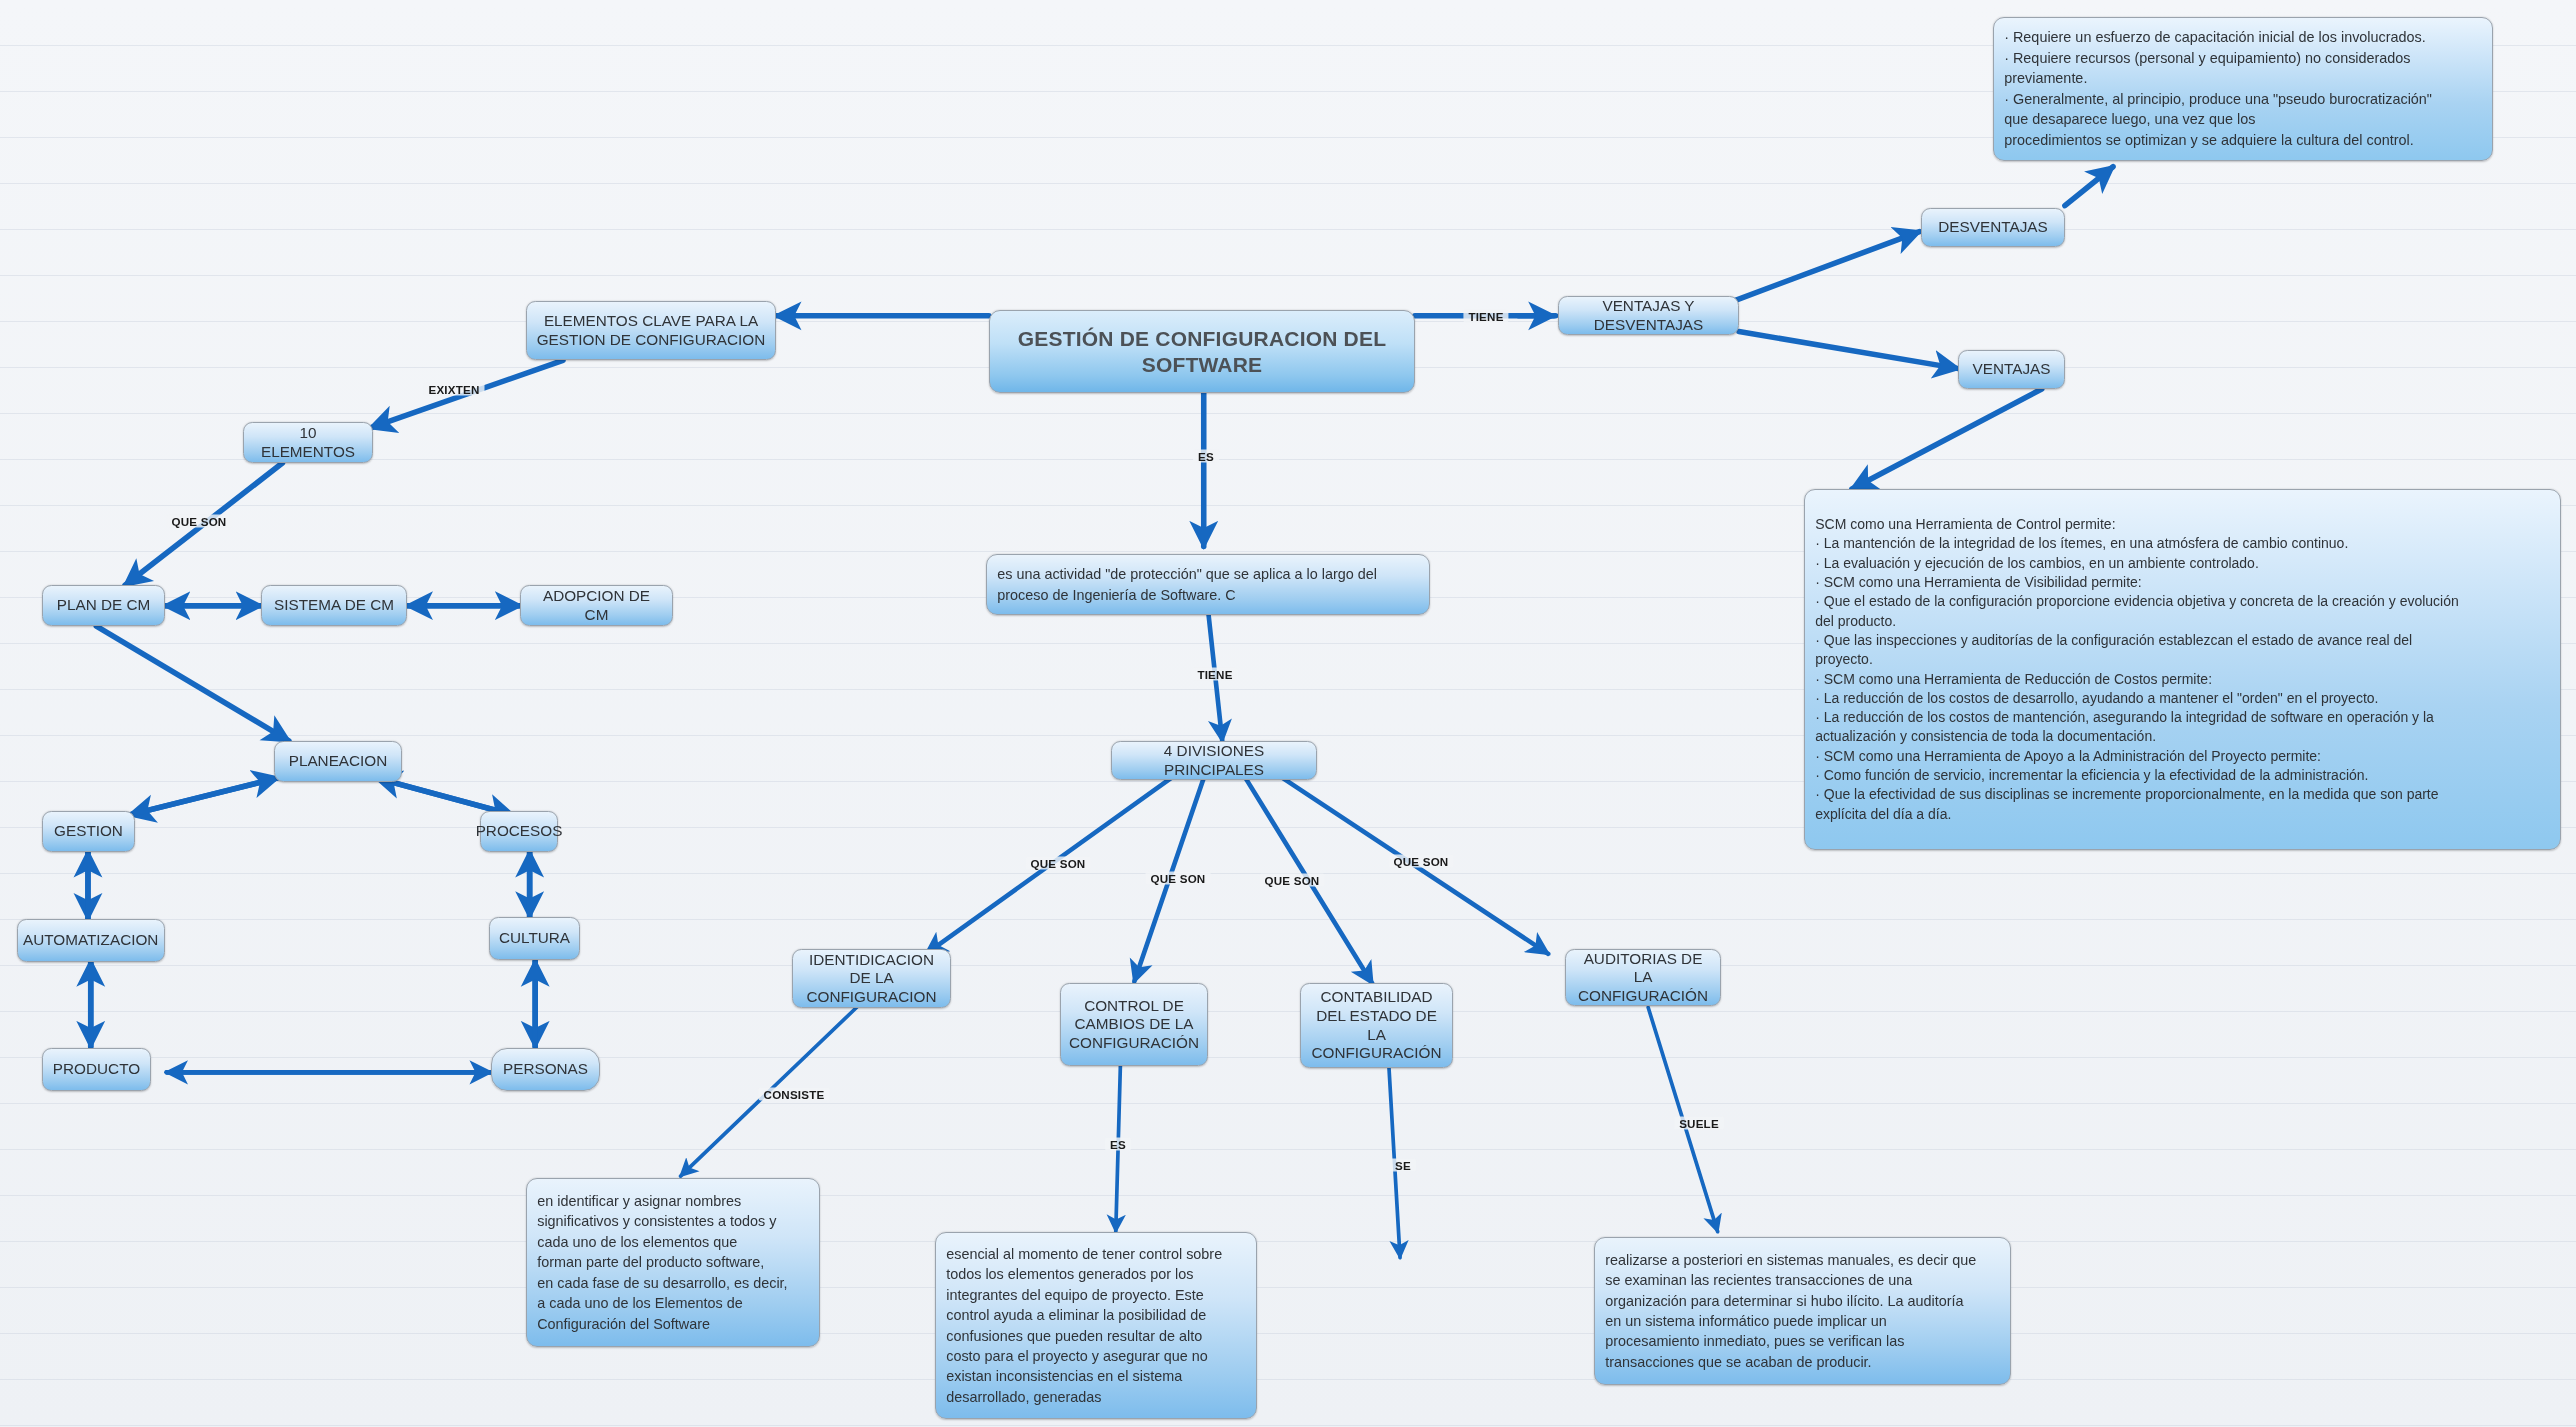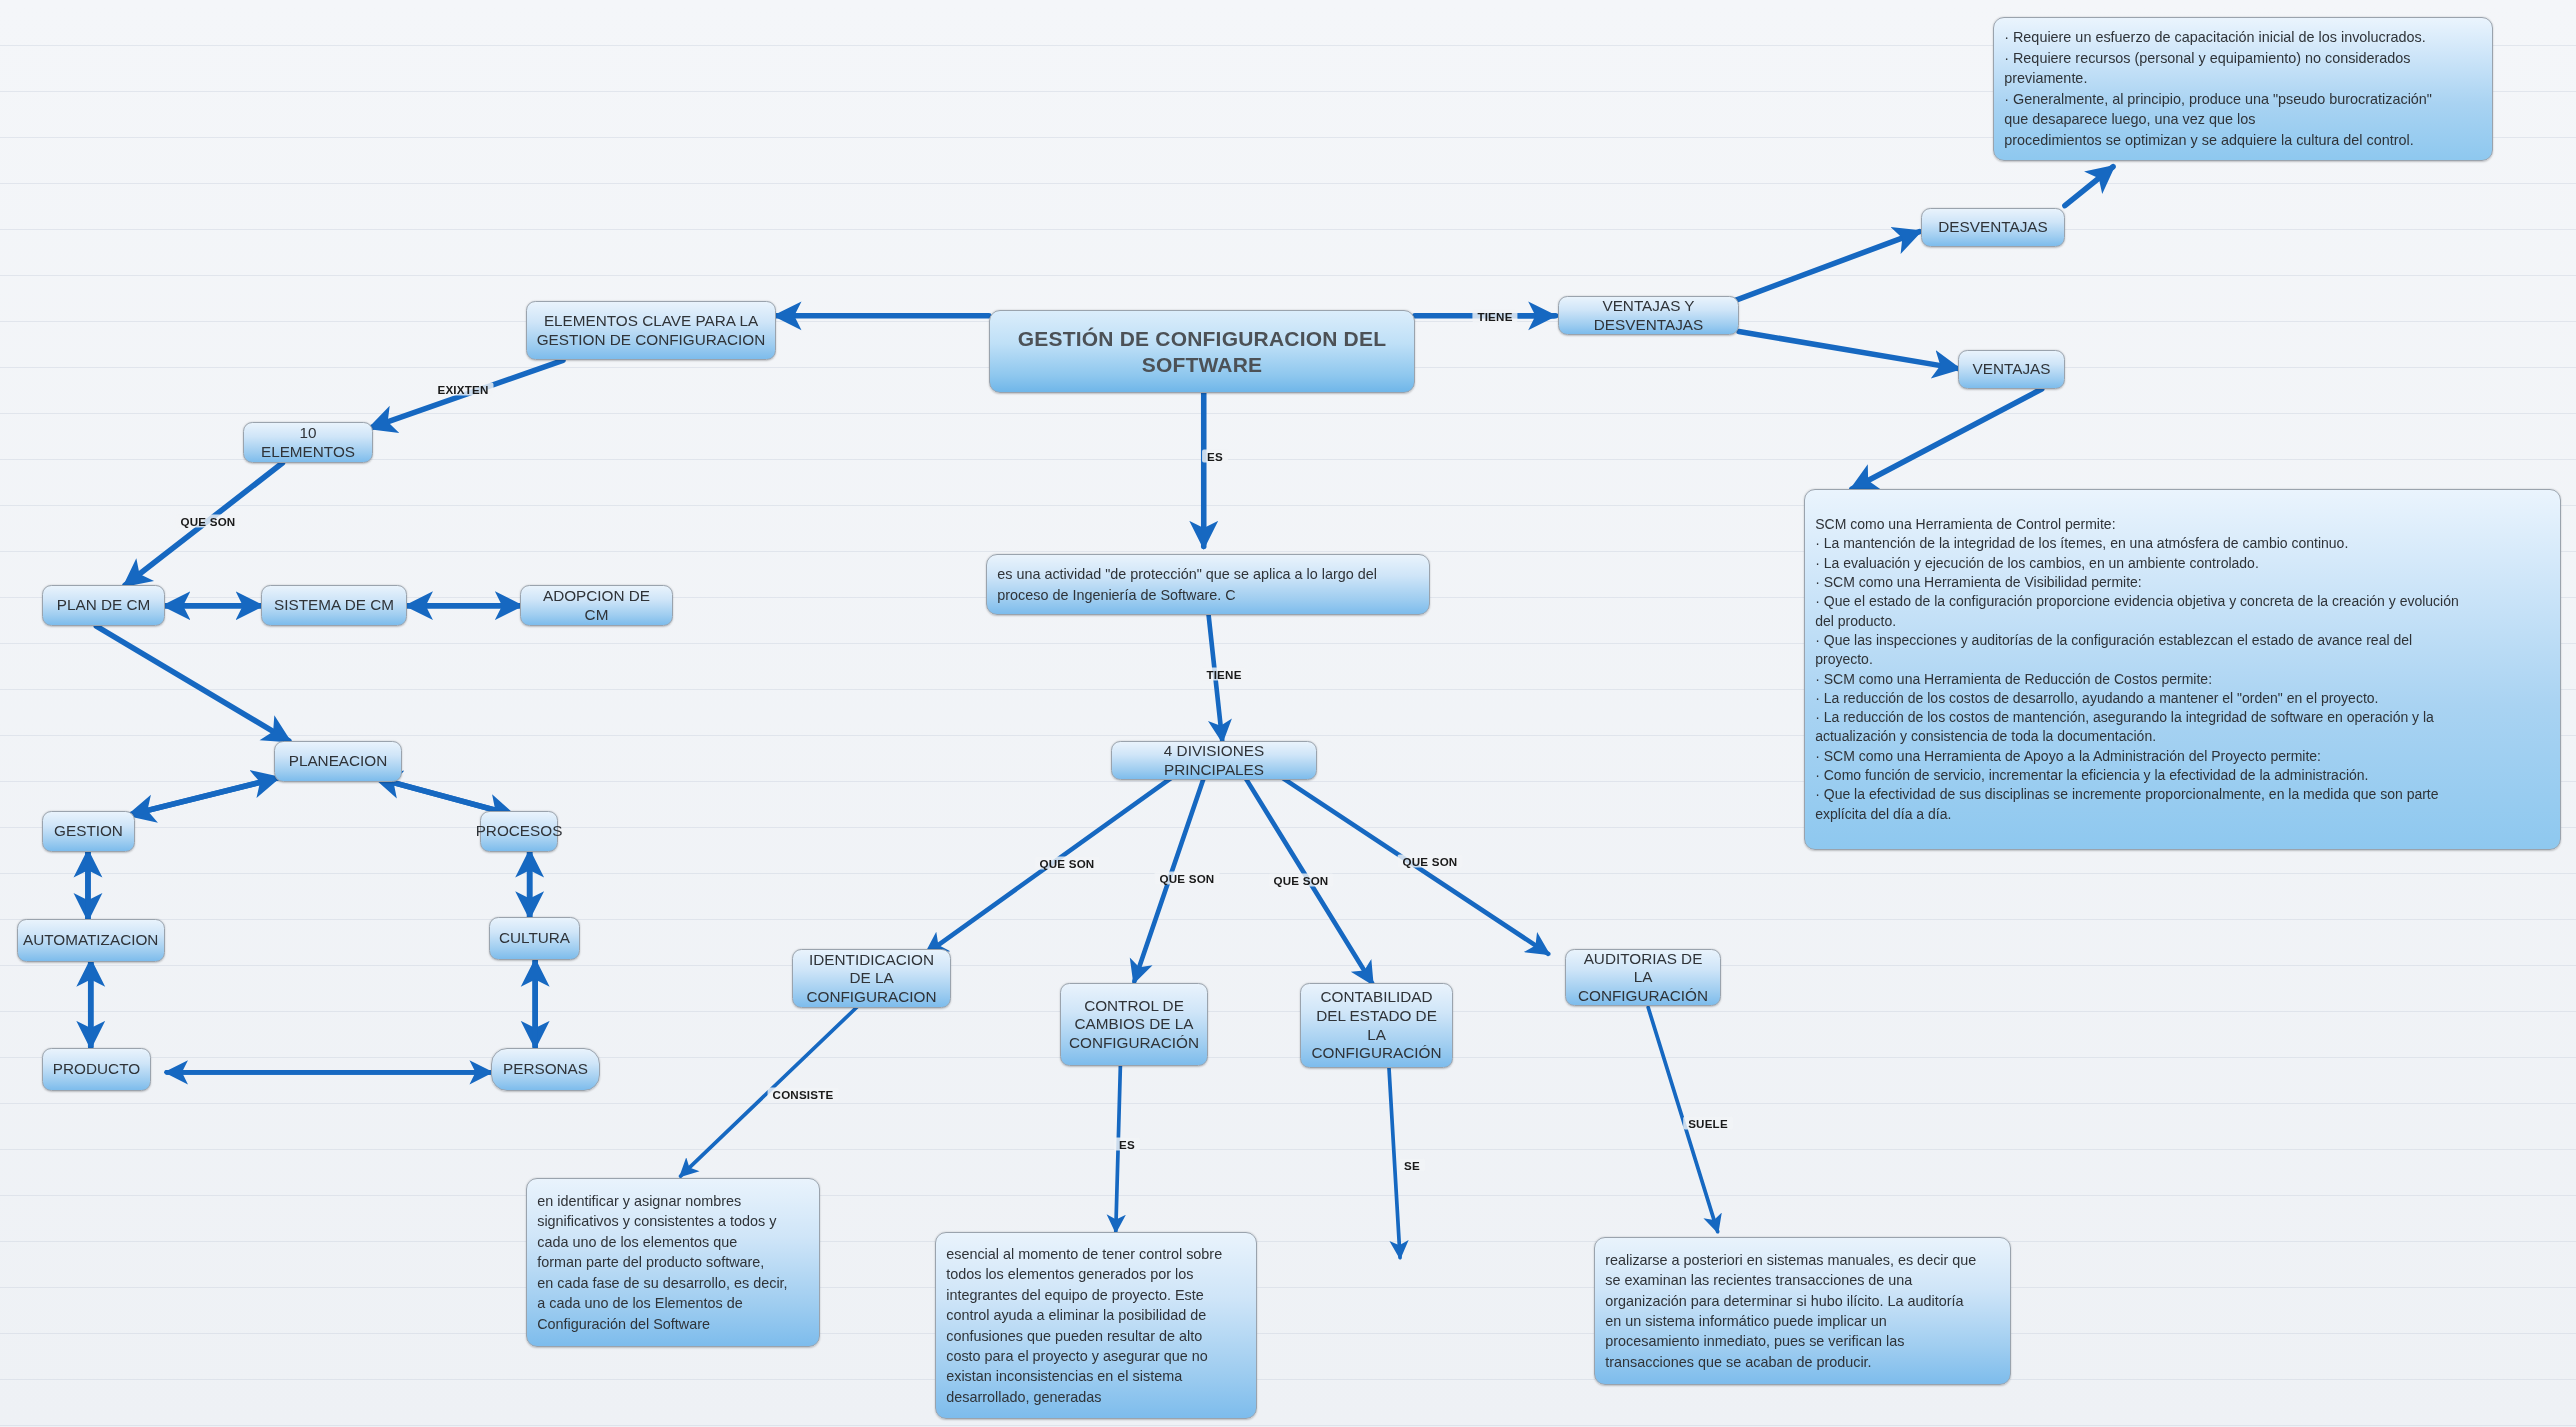--- a/index.html
+++ b/index.html
@@ -76,21 +76,20 @@
     font-family: "Liberation Sans", sans-serif;
     font-size: 11.6px;
     font-weight: bold;
     color: #1a1a1a;
     letter-spacing: 0.2px;
     white-space: nowrap;
     transform: translate(-50%, -50%);
     background: rgba(242,244,247,0.82);
     padding: 0 5px;
     border-radius: 1.9px;
-    margin-left: 9px;
   }
 </style>
 </head>
 <body>
 
 <div id="canvas">
 
   <svg class="edges" viewBox="0 0 2782 1542">
     <defs>
       <marker id="ah" markerWidth="6" markerHeight="6" refX="4.6" refY="3" orient="auto" markerUnits="strokeWidth">

